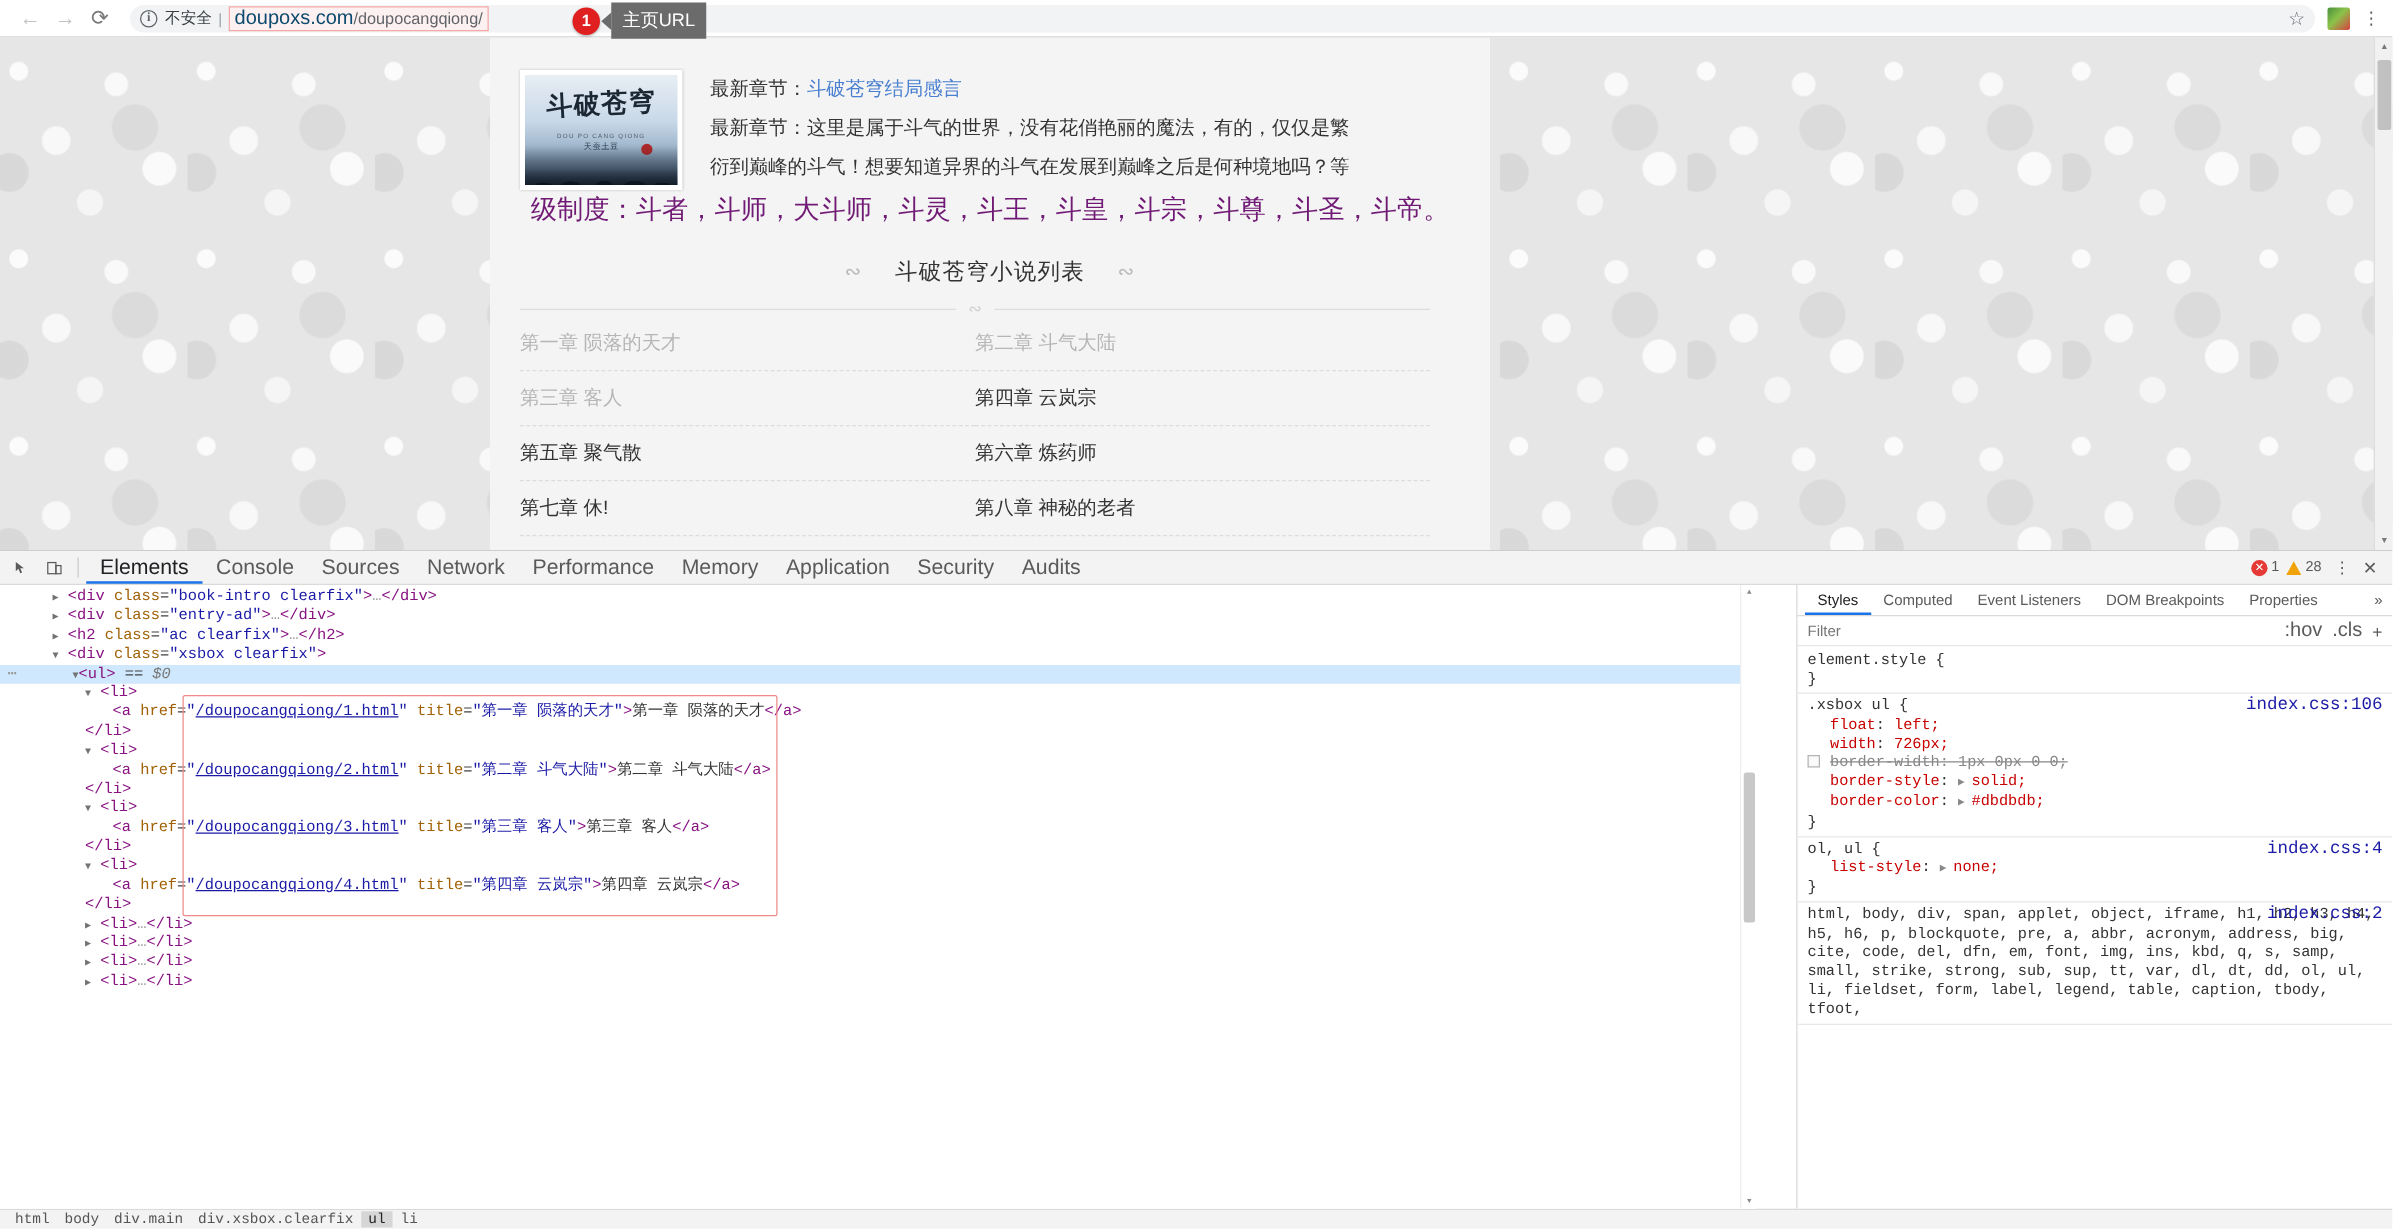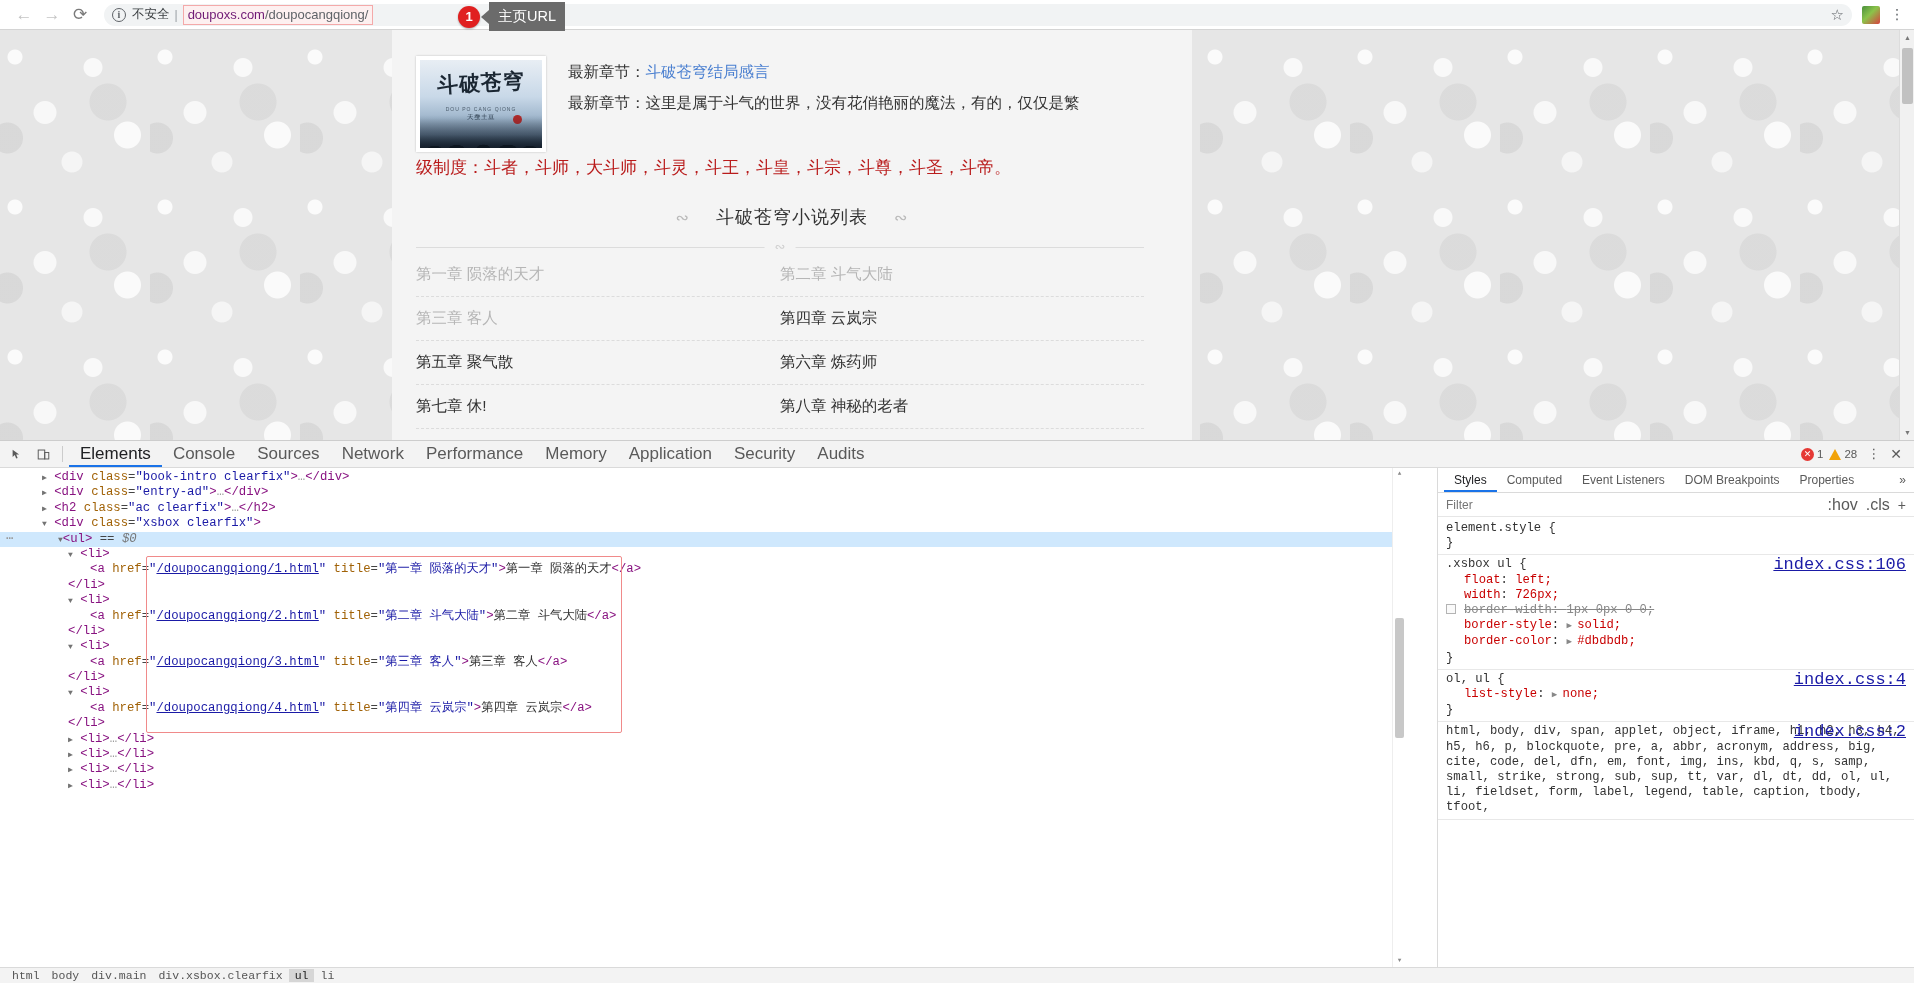--- a/index.html
+++ b/index.html
@@ -14,21 +14,21 @@
   .nav-btn.disabled{ color:#c4c4c4; }
   .omnibox{ flex:1; height:22px; background:#f1f3f4; border-radius:11px; margin-left:10px;
     display:flex; align-items:center; padding:0 8px; position:relative; min-width:0; }
   .info-ico{ width:14px;height:14px;border:1.3px solid #5f6368;border-radius:50%;
     display:inline-flex;align-items:center;justify-content:center;font-size:10px;
     color:#5f6368;font-family:"Liberation Serif",serif;flex:0 0 auto;font-weight:bold;}
   .notsecure{ font-size:12.5px; color:#3c4043; margin-left:6px; white-space:nowrap;}
   .sep{ color:#9aa0a6; margin:0 5px; font-size:12px;}
   .url-box{ border:1.5px solid #f4a9a9; background:#fdf0f0; padding:0px 4px;
     display:flex; align-items:center; height:20px; }
-  .url-dark{ font-size:13px; color:#701a75;}
+  .url-dark{ font-size:16px; color:#0c4a6e;}
   .url-grey{ font-size:13px; color:#5f6368;}
   .star{ color:#5f6368; font-size:15px; margin-left:10px;}
   .ext-ico{ width:18px;height:18px;margin-left:10px;border-radius:2px;
     background:linear-gradient(135deg,#4a8f3c 0%,#8bc34a 45%,#d84040 100%);}
   .kebab{ margin-left:10px; color:#5f6368; font-size:14px; line-height:0.8;}
 
   
   .callout{ position:absolute; display:flex; align-items:center; z-index:40; }
   .cbadge{ width:22px;height:22px;border-radius:50%;background:#e02020;color:#fff;
     font-size:13px;display:flex;align-items:center;justify-content:center;font-weight:bold;
@@ -73,21 +73,21 @@
       radial-gradient(ellipse at 90% 100%, #0d1620 6px, transparent 7px),
       linear-gradient(180deg, transparent 0%, rgba(20,35,50,.35) 60%, #16202c 100%);}
   .cover-badge{ position:absolute; right:20px; top:55px; width:9px;height:9px;border-radius:50%;
     background:#b02a2a;}
   .cover-author{ position:absolute; left:0;right:0; top:53px; text-align:center;
     font-size:6.5px; color:#2a3a4a; letter-spacing:.5px;}
 
   .intro-text{ flex:1; padding-left:22px; }
   .line{ font-size:15.5px; color:#333; line-height:31px; }
   .line a{ color:#4a7fd0; text-decoration:none;}
-  .intro-cont{ font-size:17px; color:#b91c1c; line-height:31px; padding:0 24px 0 24px;}
+  .intro-cont{ font-size:21px; color:#701a75; line-height:31px; padding:0 24px 0 24px;text-align:center;}
 
   h2.ac{ text-align:center; font-size:18px; color:#333; font-weight:normal;
     margin:22px 0 0 0; letter-spacing:1px; display:flex; align-items:center;
     justify-content:center; gap:26px; }
   .swirl{ color:#b9b9b9; font-size:16px; font-family:"Liberation Serif",serif;}
   .divider{ position:relative; margin:14px 48px 0 24px; height:10px;}
   .divider:before{ content:""; position:absolute; left:0; right:0; top:4px;
     border-top:1px solid #dcdcdc;}
   .divider span{ position:absolute; left:50%; top:-4px; transform:translateX(-50%);
     background:#f4f4f4; padding:0 10px; color:#cfcfcf; font-size:13px;
@@ -160,22 +160,22 @@
   .st-tab.active{ color:#202124; border-bottom:2px solid #1a73e8;}
   .st-chev{ margin-left:auto; padding-right:8px; color:#5a5a5a; font-size:12px;}
   .st-filterbar{ height:24px; display:flex; align-items:center; border-bottom:1px solid #e6e6e6;
     padding:0 8px; font-size:12px; color:#9a9a9a; gap:8px;}
   .st-filter{ flex:1; }
   .st-hov{ color:#5a5a5a; font-size:16px; font-family:Liberation Sans, sans-serif;}
   .st-plus{ color:#5a5a5a; font-size:14px;}
   .st-rules{ flex:1; overflow:hidden; font-family:"Liberation Mono",monospace;
     font-size:12.2px; line-height:15.2px; padding-top:2px;}
   .rule{ border-bottom:1px solid #e8e8e8; padding:2px 8px 3px 8px; position:relative;}
-  .rule .src{ position:absolute; right:8px; top:2px; color:#1a1aa6; font-size:17px;
-    text-decoration:underline;}
+  .rule .src{ position:absolute; right:8px; top:2px; color:#1a1aa6; font-size:14px;
+    }
   .sel-txt{ color:#333;}
   .prop{ color:#c80000; padding-left:18px;}
   .val{ color:#c80000;}
   .strike{ text-decoration:line-through; color:#888;}
   .cbx{ display:inline-block;width:10px;height:10px;border:1px solid #b4b4b4;background:#fafafa;
     vertical-align:-1px; margin-right:4px;}
   .disc{ color:#888; font-size:9px;}
   .kwd{ color:#333;}
   .reset-sel{ color:#333; word-wrap:break-word;}
 
@@ -226,20 +226,21 @@
           <div class="cover-fig"></div>
         </div>
       </div>
       <div class="intro-text">
         <div class="line">
           <span>最新章节：</span><a href="#">斗破苍穹结局感言</a>
         </div>
         <div class="line">
           <span>最新章节：</span><span>这里是属于斗气的世界，没有花俏艳丽的魔法，有的，仅仅是繁</span>
         </div>
+        <div class="line">衍到巅峰的斗气！想要知道异界的斗气在发展到巅峰之后是何种境地吗？等</div>
       </div>
     </div>
     <div class="intro-cont">级制度：斗者，斗师，大斗师，斗灵，斗王，斗皇，斗宗，斗尊，斗圣，斗帝。</div>
 
     <h2 class="ac">
       <span class="swirl">∾</span>
       <span>斗破苍穹小说列表</span>
       <span class="swirl">∾</span>
     </h2>
     <div class="divider">

